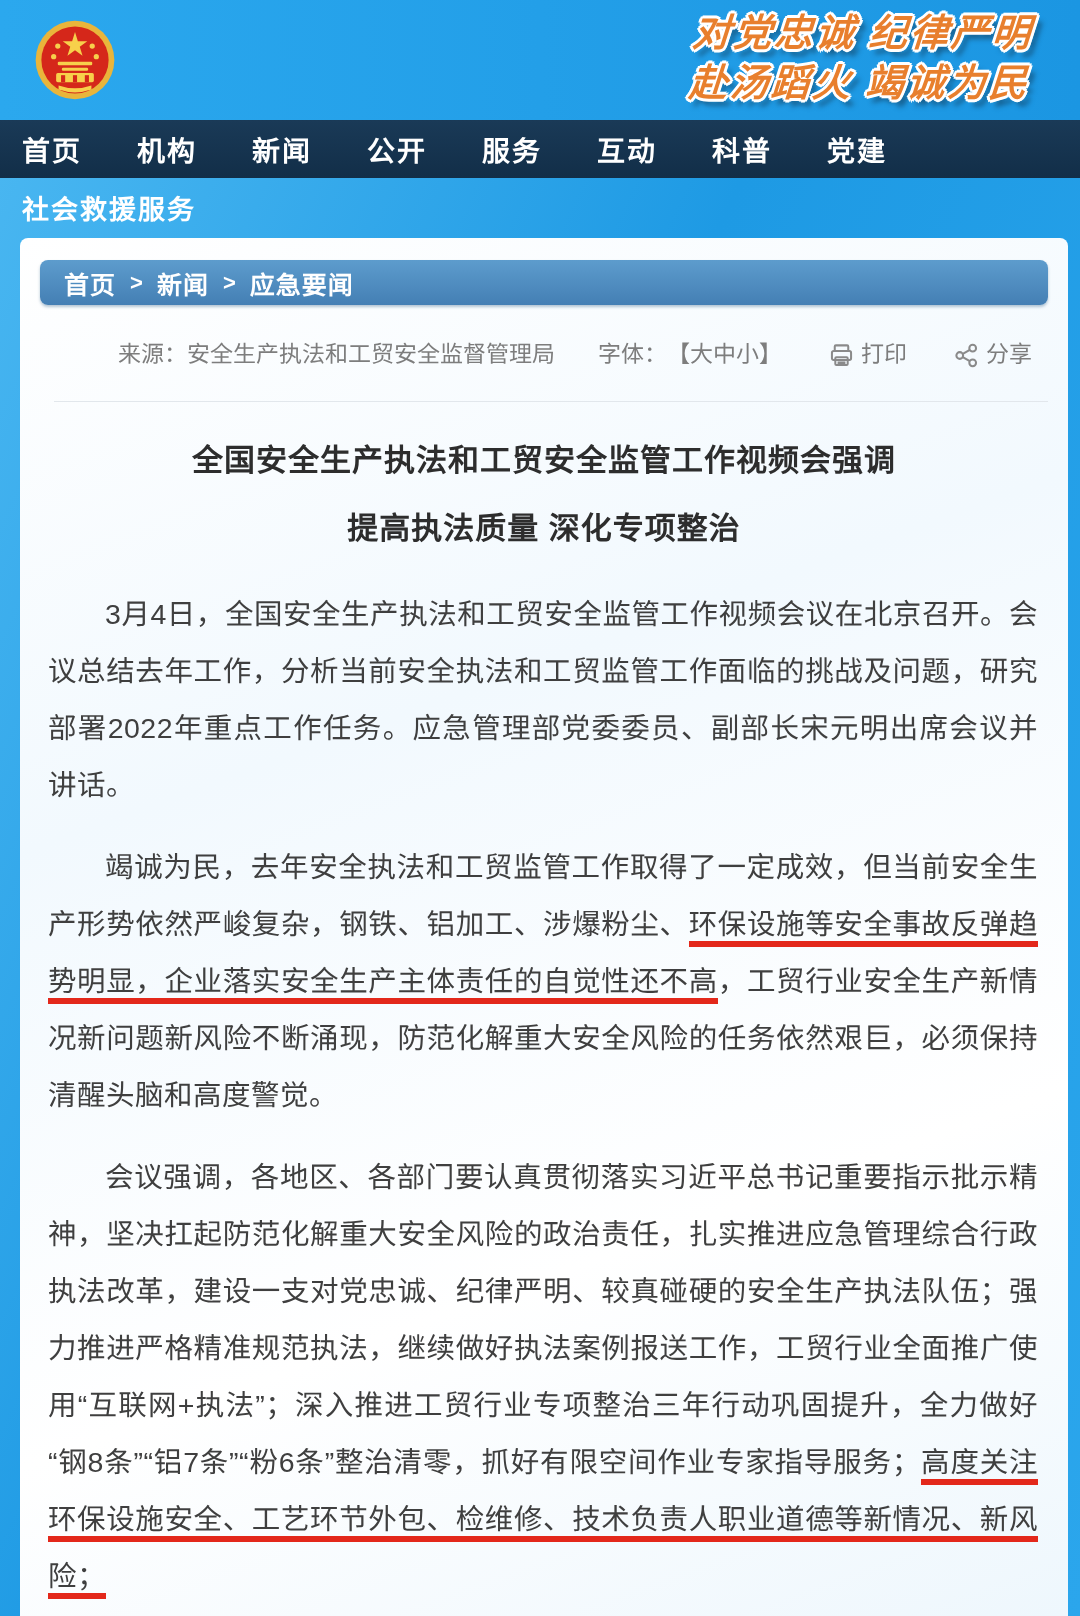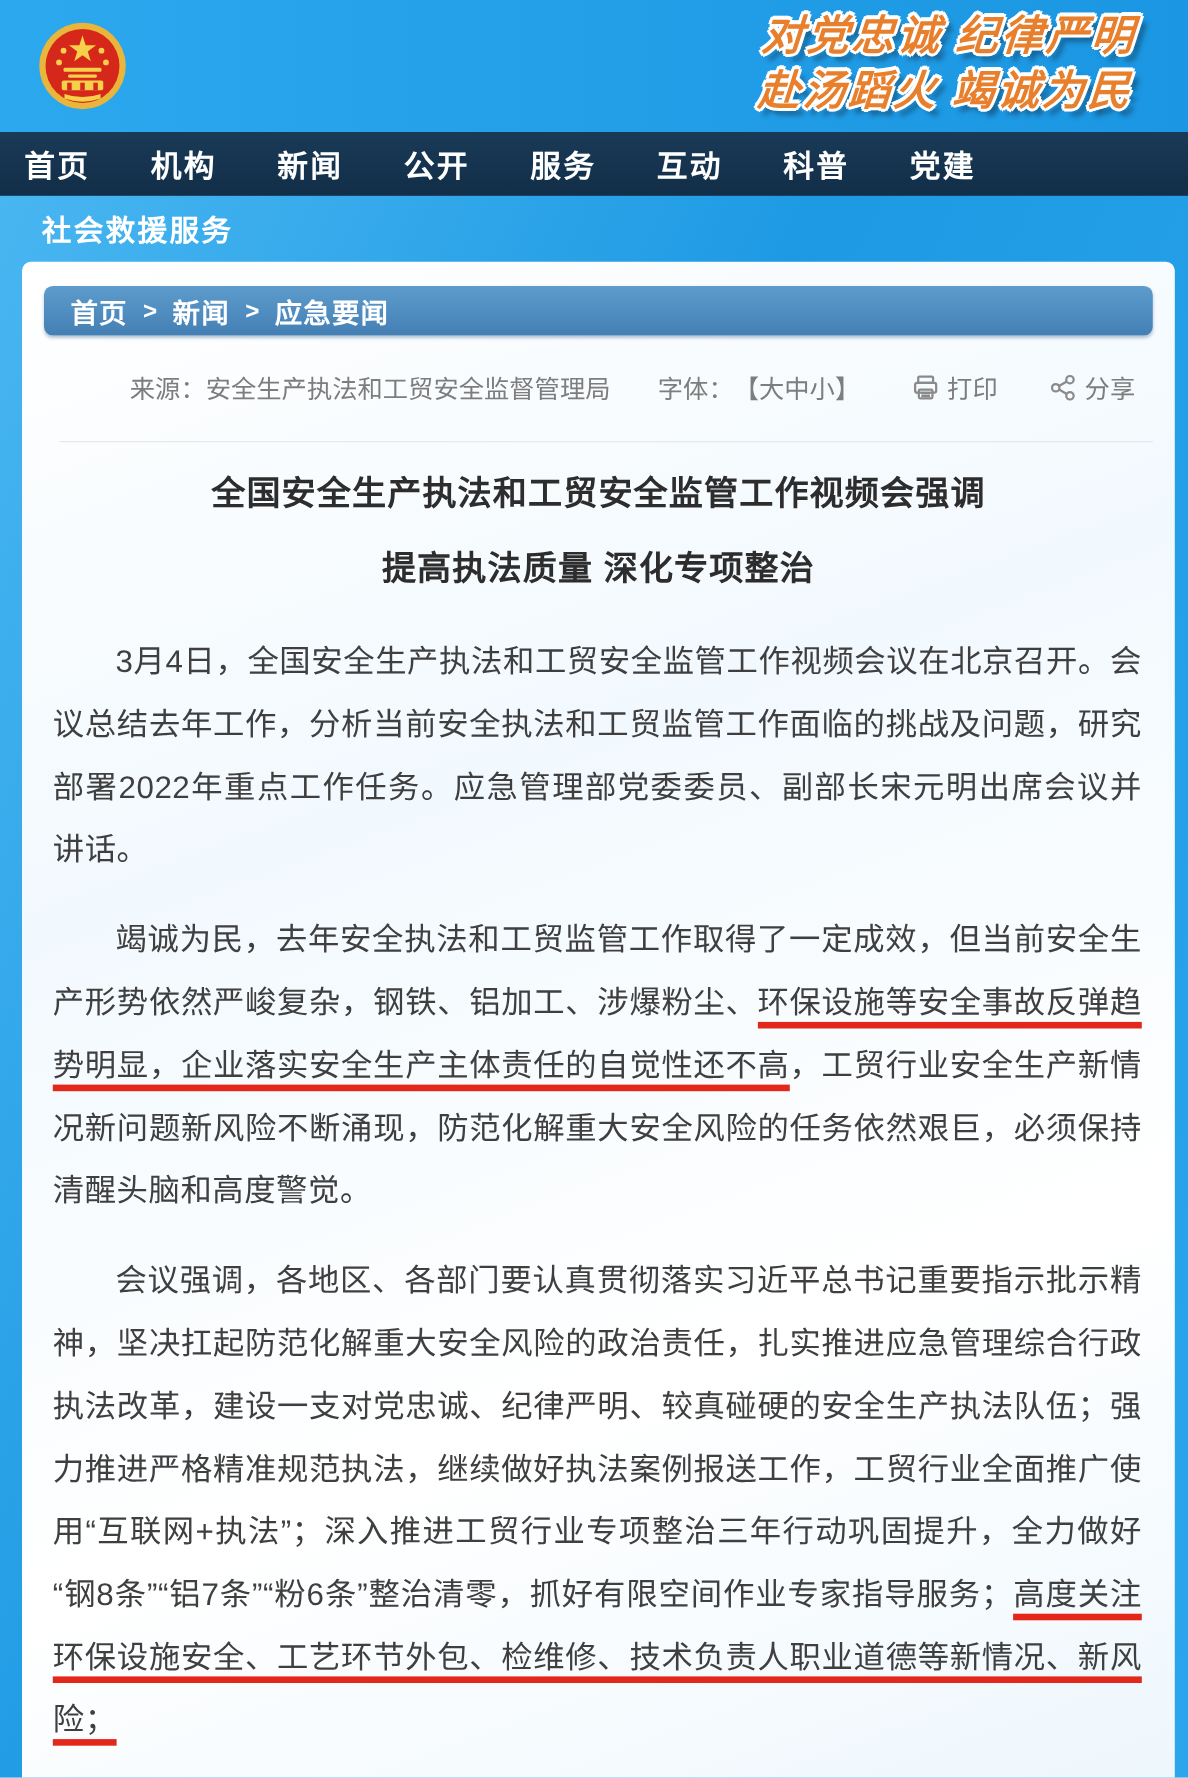--- a/index.html
+++ b/index.html
@@ -40,21 +40,21 @@
     position:absolute;top:120px;left:0;right:0;height:58px;
     background:linear-gradient(180deg,#1a3a57,#122e48);
     display:flex;align-items:center;padding-left:22px;box-sizing:border-box;gap:55px;
   }
   .main-nav a{
     color:#fff;font-size:28px;font-weight:bold;text-decoration:none;letter-spacing:2px;
   }
   
   .sub-nav{
     position:absolute;top:178px;left:0;right:0;height:58px;
-    display:flex;align-items:center;padding-left:38px;box-sizing:border-box;
+    display:flex;align-items:center;padding-left:22px;box-sizing:border-box;
   }
   .sub-nav span{color:#fff;font-size:27px;font-weight:bold;letter-spacing:2px;}
   
   .card{
     position:absolute;top:238px;left:20px;right:12px;bottom:0;
     background:linear-gradient(160deg,#ffffff 0%,#f2f9fe 35%,#ffffff 70%,#eef7fd 100%);
     border-radius:8px 8px 0 0;
   }
   .breadcrumb{
     margin:22px 20px 0 20px;height:45px;border-radius:8px;
@@ -67,27 +67,27 @@
   }
   .breadcrumb .sep{color:#fff;font-size:22px;font-weight:bold;margin:0 14px;}
   .meta-row{
     margin:30px 36px 0 36px;display:flex;align-items:center;
     color:#7d7d7d;font-size:23px;
   }
   .meta-source{margin-left:62px;}
   .meta-right{margin-left:auto;display:flex;align-items:center;gap:12px;}
   .font-sizer{display:flex;align-items:center;text-align:center;}
   .font-sizer span{cursor:pointer;}
-  .meta-btn{display:flex;align-items:center;gap:6px;margin-left:34px;cursor:pointer;}
+  .meta-btn{display:flex;align-items:flex-end;gap:6px;margin-left:34px;cursor:pointer;}
   .meta-btn svg{display:block;}
   .meta-divider{
     margin:32px 20px 0 34px;border-bottom:1px solid #e2e7ec;
   }
   
-  .article-title{margin-top:30px;text-align:center;}
+  .article-title{margin-top:42px;text-align:center;}
   .article-title div{
     font-size:31px;font-weight:bold;color:#2d2d2d;letter-spacing:1px;
     margin-bottom:34px;line-height:34px;
   }
   .article-body{
     margin:40px 30px 0 28px;
     font-size:28.5px;color:#3f3f3f;line-height:57px;
     text-align:justify;letter-spacing:.5px;
   }
   .article-body p{margin:0 0 25px 0;text-indent:2em;}

